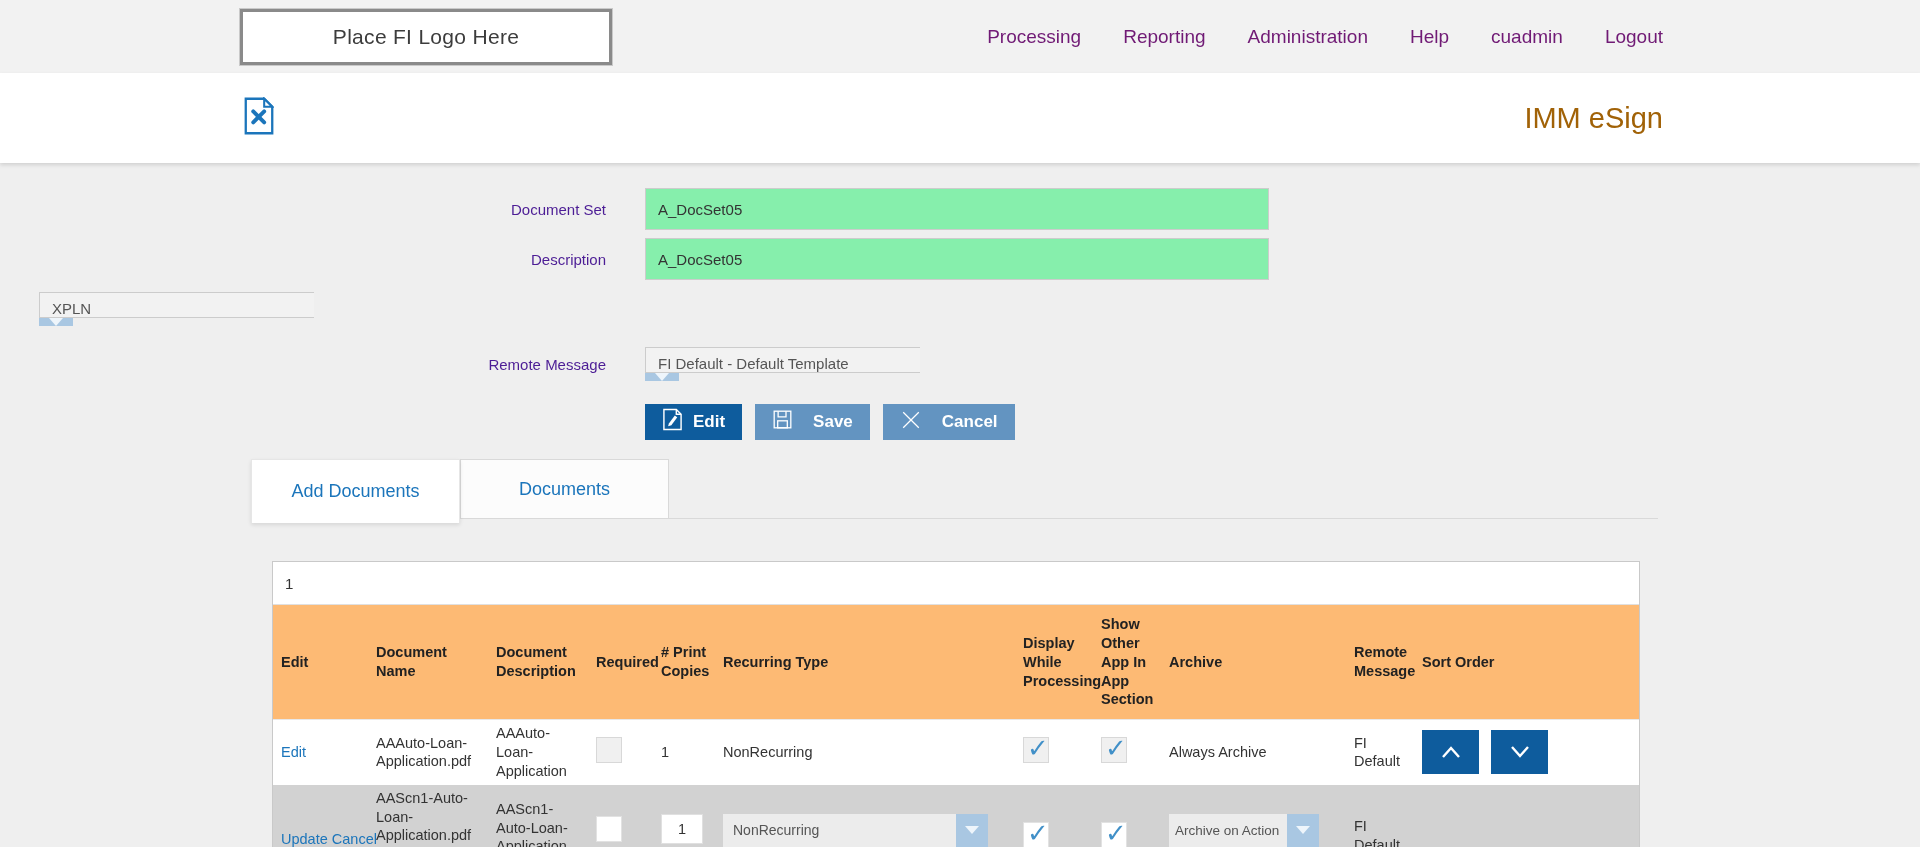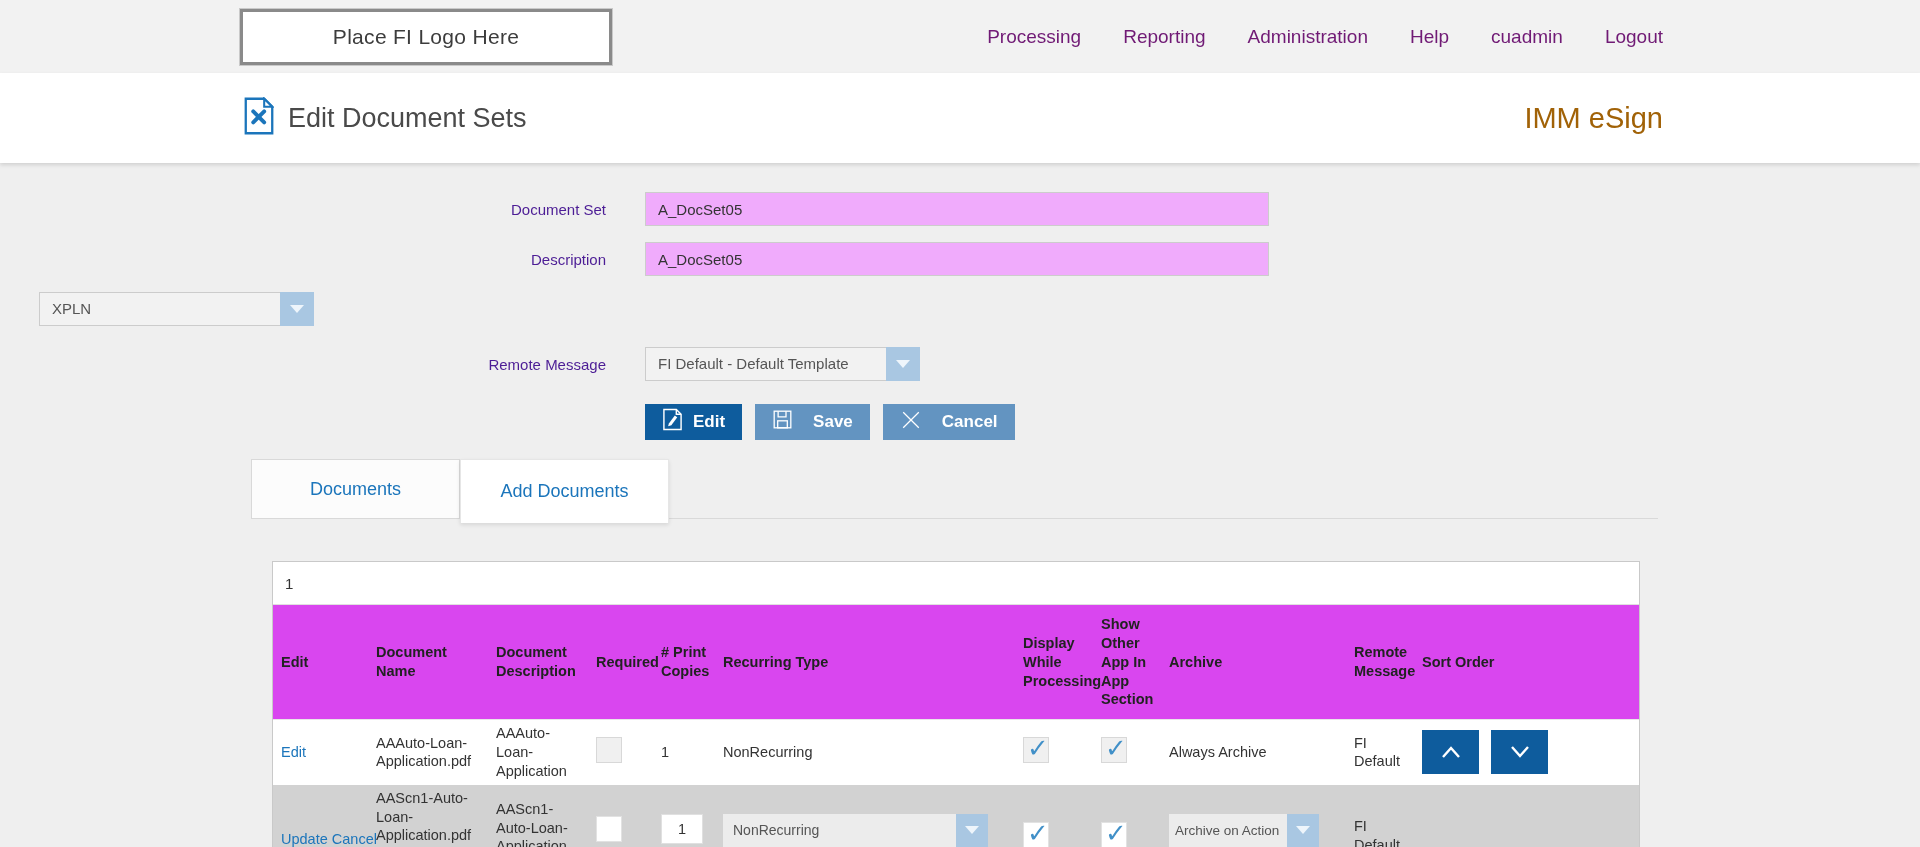--- a/index.html
+++ b/index.html
@@ -14,43 +14,43 @@
   
   .title-bar { height:90px; background:#fff; display:flex; align-items:center; box-shadow:0 2px 4px rgba(0,0,0,.13); position:relative; z-index:2; }
   .title-left { margin-left:244px; display:flex; align-items:center; gap:14px; }
   .page-title { font-size:27px; font-weight:400; color:#4a4a4a; }
   .brand { margin-left:auto; margin-right:257px; font-size:29px; color:#a16207; font-weight:400; }
 
   
   .content { padding-top:29px; }
   .form-row { display:flex; align-items:center; margin-bottom:16px; height:34px; }
   .form-label { flex:0 0 606px; text-align:right; font-size:15px; color:#4c1d95; }
-  .field-text { margin-left:39px; width:624px; height:34px; background:#f0abfc; border:1px solid #ccc; font-size:15px; color:#333; padding-left:12px; font-family:"Liberation Sans", sans-serif; }
-  .field-select { margin-left:39px; width:275px; height:34px; display:flex; cursor:default; }
+  .field-text { margin-left:39px; width:624px; height:42px; background:#86efac; border:1px solid #ccc; font-size:15px; color:#333; padding-left:12px; font-family:"Liberation Sans", sans-serif; }
+  .field-select { margin-left:39px; width:275px; height:34px; display:flex; cursor:default;flex-direction:column; }
   .select-value { flex:1; background:#f2f2f2; border:1px solid #ccc; border-right:none; line-height:32px; padding-left:12px; font-size:15px; color:#555; overflow:hidden; white-space:nowrap; }
   .select-btn { width:34px; background:#a9c7e2; display:flex; align-items:center; justify-content:center; cursor:pointer; }
   .chev-down { width:0; height:0; border-left:7px solid transparent; border-right:7px solid transparent; border-top:8px solid #eef5fb; }
 
   .btn-row { margin-left:645px; margin-top:23px; display:flex; gap:13px; }
   .btn { height:36px; display:inline-flex; align-items:center; gap:10px; padding:0 17px; color:#fff; font-size:17px; font-weight:700; border:none; cursor:pointer; font-family:"Liberation Sans", sans-serif; }
   .btn-dark { background:#0e5c9d; }
   .btn-med  { background:#6394c1;gap:20px; }
 
   
   .tabs-row { margin-left:251px; margin-top:19px; width:1407px; display:flex; border-bottom:1px solid #d9d9d9; align-items:flex-end; }
   .tab { width:209px; height:59px; display:flex; align-items:center; justify-content:center; font-size:18px; color:#1b75bb; cursor:pointer; }
   .tab-inactive { background:#fcfcfc; border:1px solid #d9d9d9; border-bottom:none; }
   .tab-active { background:#fff; border:1px solid #e6e6e6; border-bottom:none; height:64px; margin-bottom:-5px; position:relative; z-index:1; box-shadow:0 2px 4px rgba(0,0,0,.10); }
 
   
   .table-panel { margin-left:272px; margin-top:42px; width:1368px; height:287px; background:#fff; border:1px solid #c9c9c9; overflow:hidden; }
   .pager { height:43px; border-bottom:1px solid #e0e0e0; display:flex; align-items:center; padding-left:12px; font-size:15px; color:#333; }
   .pager span { cursor:pointer; }
   table { width:100%; border-collapse:collapse; table-layout:fixed; font-size:14.5px; color:#333; }
-  thead th { background:#d946ef; text-align:left; font-weight:700; color:#222; padding:10px 8px; vertical-align:middle; line-height:1.3; height:99px; }
+  thead th { background:#fdba74; text-align:left; font-weight:700; color:#222; padding:10px 8px; vertical-align:middle; line-height:1.3; height:99px; }
   tbody td { padding:4px 8px; }
   tr.row-view td { vertical-align:middle; height:63px; border-top:1px solid #e8e8e8; line-height:1.3; }
   tr.row-edit { background:#d2d2d2; }
   tr.row-edit td { vertical-align:top; height:170px; line-height:1.3; }
   a.grid-link { color:#1b75bb; text-decoration:none; cursor:pointer; }
 
   .checkbox { width:26px; height:26px; background:#f0f0f0; border:1px solid #d8d8d8; position:relative; display:inline-block; }
   .checkbox-white { background:#fff; border:1px solid #e2e2e2; }
   .checkbox.checked::after { content:"\2713"; position:absolute; left:3px; top:-6px; font-size:26px; color:#4190c8; }
 
@@ -98,21 +98,20 @@
     <span>
       <svg width="30" height="38" viewBox="0 0 26 33">
         <path d="M1.5 1.5 h16 l7 7 v23 h-23 z" fill="#ffffff" stroke="#1b75bb" stroke-width="2"></path>
         <path d="M17.5 1.5 l7 7 h-7 z" fill="#ffffff" stroke="#1b75bb" stroke-width="1.8"></path>
         <g stroke="#1b75bb" stroke-width="3.4" stroke-linecap="round">
           <path d="M8 22 L17.5 12.5"></path>
           <path d="M8 12.5 L17.5 22"></path>
         </g>
       </svg>
     </span>
-    <h1 class="page-title">Edit Document Sets</h1>
   </div>
   <div class="brand">IMM eSign</div>
 </div>
 
 <div class="content">
 
   <div class="form-row">
     <label class="form-label">Document Set</label>
     <input class="field-text" type="text" value="A_DocSet05" style="">
   </div>
@@ -166,25 +165,25 @@
       <span>
         <svg width="22" height="22" viewBox="0 0 24 24" fill="none" stroke="#fff" stroke-width="1.4">
           <path d="M3.5 3.5 L20.5 20.5 M20.5 3.5 L3.5 20.5"></path>
         </svg>
       </span>
       <span>Cancel</span>
     </button>
   </div>
 
   <div class="tabs-row">
+    <div class="tab tab-active">
+      <span>Add Documents</span>
+    </div>
     <div class="tab tab-inactive">
       <span>Documents</span>
-    </div>
-    <div class="tab tab-active">
-      <span>Add Documents</span>
     </div>
   </div>
 
   <div class="table-panel">
     <div class="pager">
       <span>1</span>
     </div>
 
     <table>
       <colgroup>

